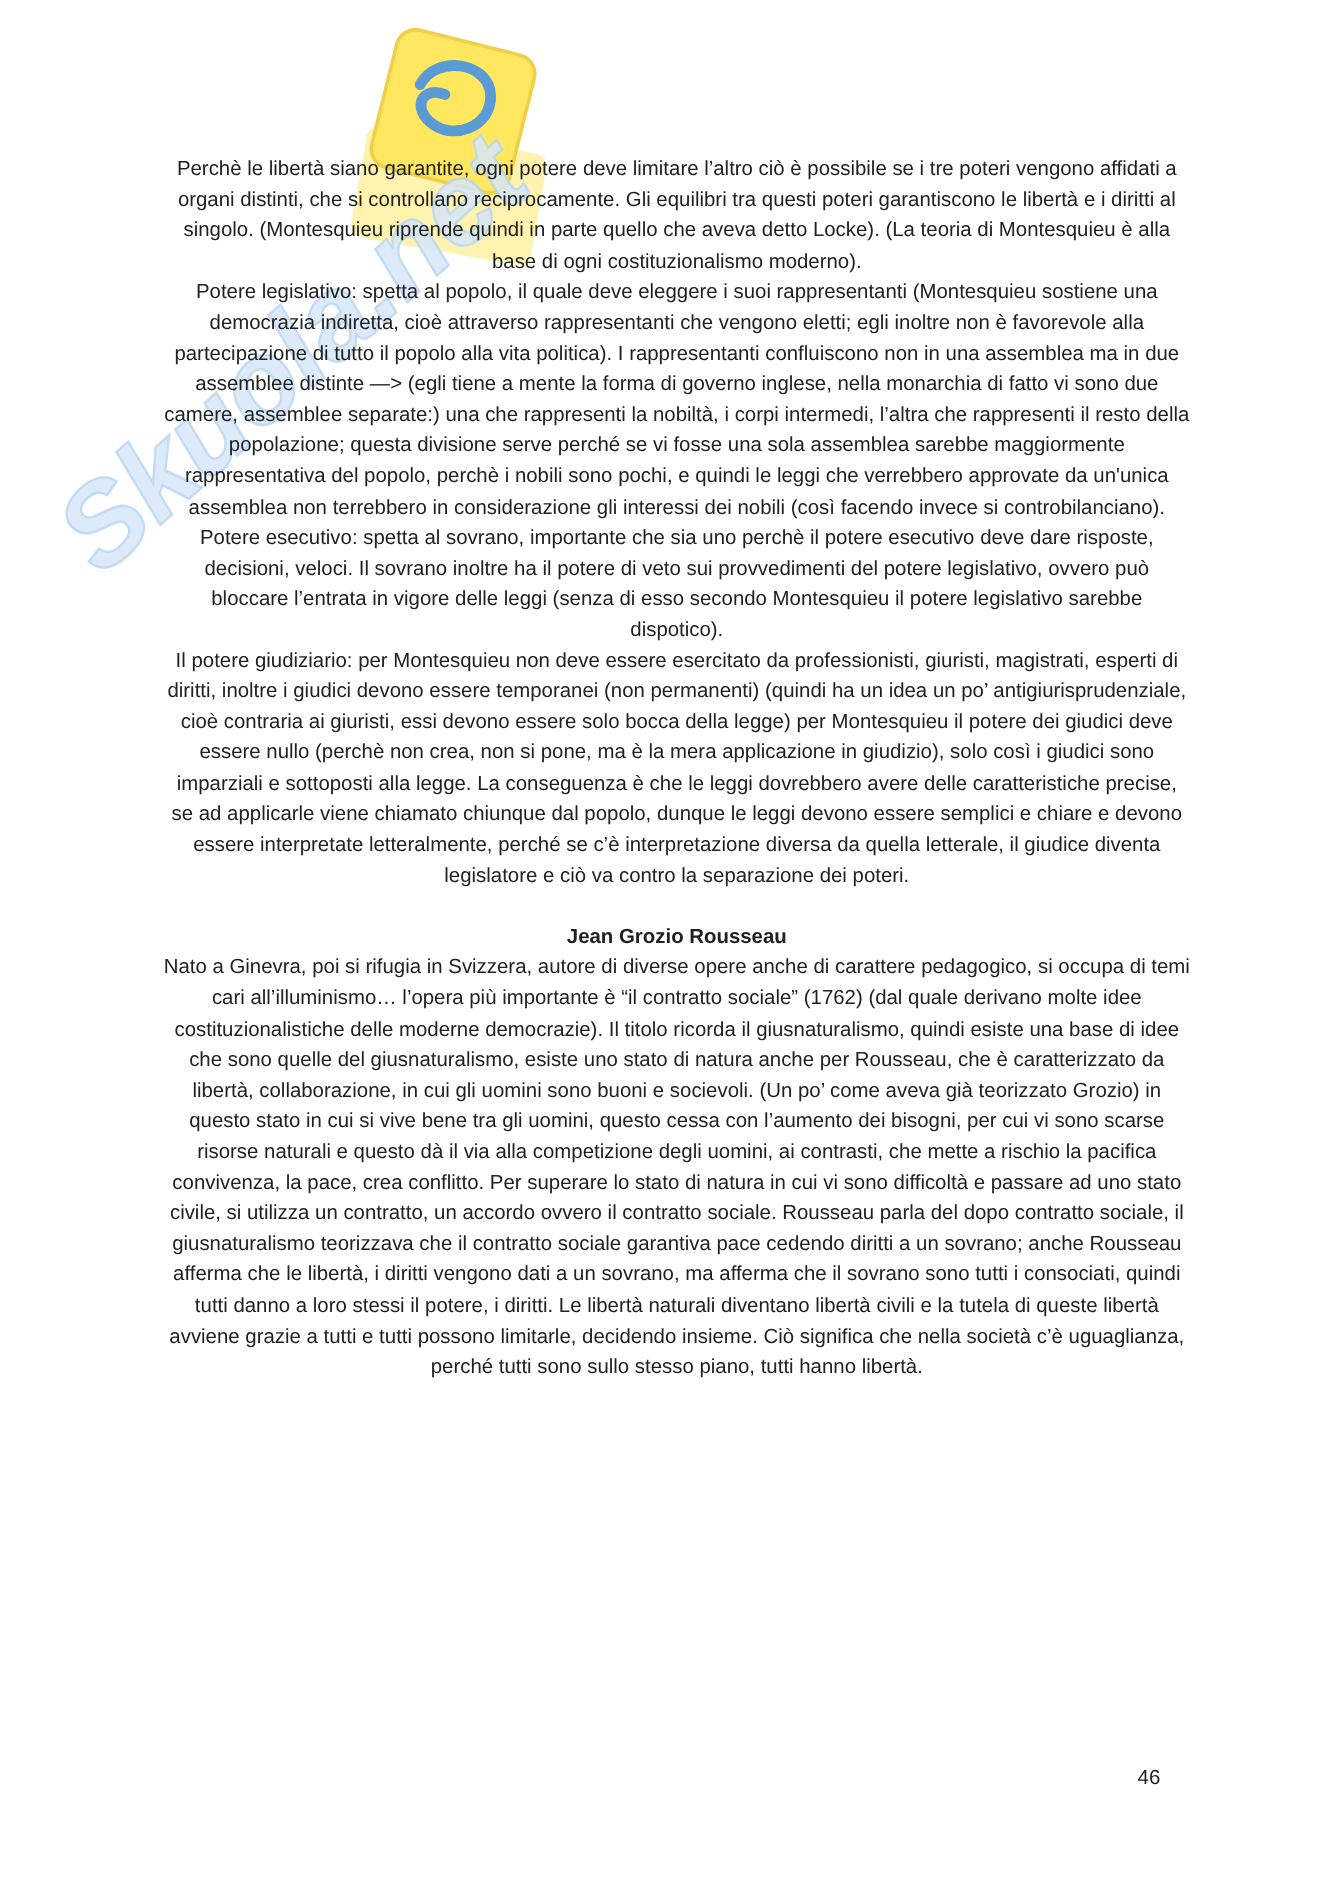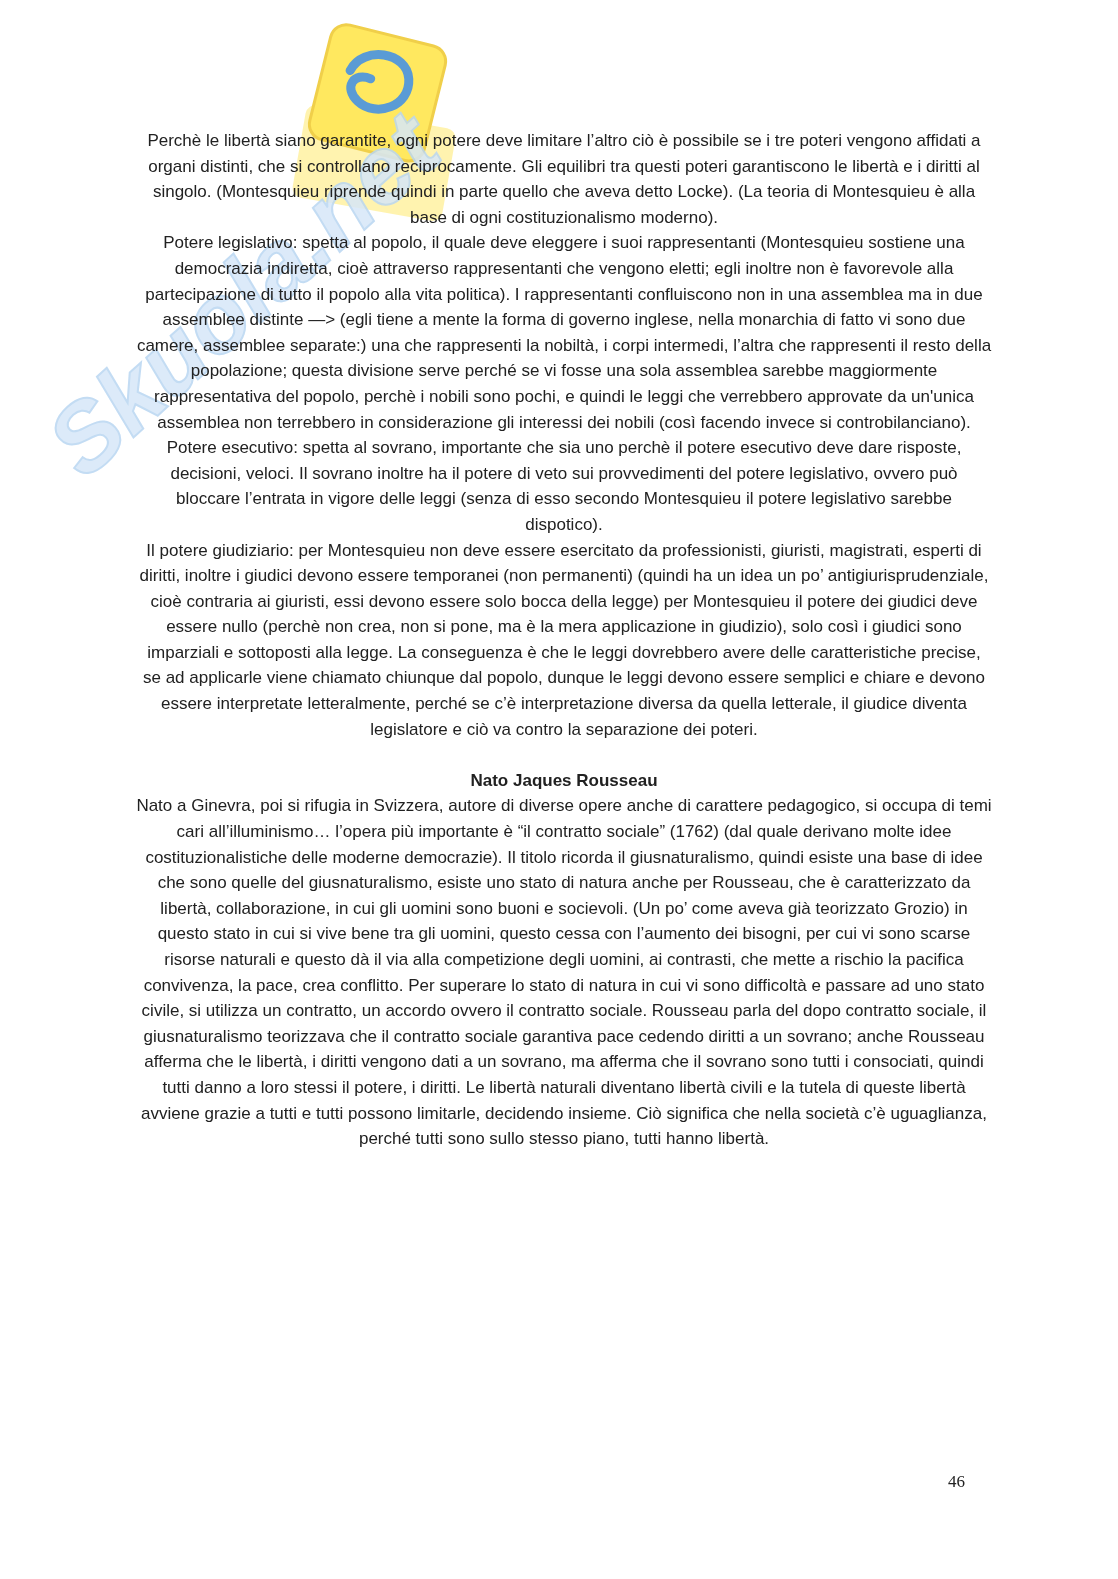--- a/index.html
+++ b/index.html
@@ -45,21 +45,20 @@
     font-weight: bold;
     color: #212121;
   }
   .page-number {
     position: absolute;
     left: 948px;
     top: 1472px;
     z-index: 1;
     font-size: 17px;
     color: #212121;
-    font-family: Liberation Serif, serif;
   }
 </style>
 </head>
 <body>
 
 <div class="page">
 
   <svg class="watermark" viewBox="0 0 560 520" width="560" height="520" aria-hidden="true">
 
     <rect x="298" y="116" width="152" height="94" rx="10" fill="#ffe85f" opacity="0.5" transform="rotate(10 374 163)"></rect>
@@ -72,19 +71,19 @@
     <g transform="translate(255 285) rotate(-42)" opacity="0.85">
       <text x="-258" y="32" font-family="Liberation Sans, sans-serif" font-size="96" font-weight="bold" font-style="italic" fill="#d6e7f8" stroke="#b9d6f2" stroke-width="2">Skuola.net</text>
     </g>
   </svg>
 
   <div class="content">
     <p>Perchè le libertà siano garantite, ogni potere deve limitare l’altro ciò è possibile se i tre poteri vengono affidati a organi distinti, che si controllano reciprocamente. Gli equilibri tra questi poteri garantiscono le libertà e i diritti al singolo. (Montesquieu riprende quindi in parte quello che aveva detto Locke). (La teoria di Montesquieu è alla base di ogni costituzionalismo moderno).</p>
     <p>Potere legislativo: spetta al popolo, il quale deve eleggere i suoi rappresentanti (Montesquieu sostiene una democrazia indiretta, cioè attraverso rappresentanti che vengono eletti; egli inoltre non è favorevole alla partecipazione di tutto il popolo alla vita politica). I rappresentanti confluiscono non in una assemblea ma in due assemblee distinte —&gt; (egli tiene a mente la forma di governo inglese, nella monarchia di fatto vi sono due camere, assemblee separate:) una che rappresenti la nobiltà, i corpi intermedi, l’altra che rappresenti il resto della popolazione; questa divisione serve perché se vi fosse una sola assemblea sarebbe maggiormente rappresentativa del popolo, perchè i nobili sono pochi, e quindi le leggi che verrebbero approvate da un'unica assemblea non terrebbero in considerazione gli interessi dei nobili (così facendo invece si controbilanciano).</p>
     <p>Potere esecutivo: spetta al sovrano, importante che sia uno perchè il potere esecutivo deve dare risposte, decisioni, veloci. Il sovrano inoltre ha il potere di veto sui provvedimenti del potere legislativo, ovvero può bloccare l’entrata in vigore delle leggi (senza di esso secondo Montesquieu il potere legislativo sarebbe dispotico).</p>
     <p>Il potere giudiziario: per Montesquieu non deve essere esercitato da professionisti, giuristi, magistrati, esperti di diritti, inoltre i giudici devono essere temporanei (non permanenti) (quindi ha un idea un po’ antigiurisprudenziale, cioè contraria ai giuristi, essi devono essere solo bocca della legge) per Montesquieu il potere dei giudici deve essere nullo (perchè non crea, non si pone, ma è la mera applicazione in giudizio), solo così i giudici sono imparziali e sottoposti alla legge. La conseguenza è che le leggi dovrebbero avere delle caratteristiche precise, se ad applicarle viene chiamato chiunque dal popolo, dunque le leggi devono essere semplici e chiare e devono essere interpretate letteralmente, perché se c’è interpretazione diversa da quella letterale, il giudice diventa legislatore e ciò va contro la separazione dei poteri.</p>
-    <h2>Nato Jaques Rousseau</h2>
+    <h2>Jean Grozio Rousseau</h2>
     <p>Nato a Ginevra, poi si rifugia in Svizzera, autore di diverse opere anche di carattere pedagogico, si occupa di temi cari all’illuminismo… l’opera più importante è “il contratto sociale” (1762) (dal quale derivano molte idee costituzionalistiche delle moderne democrazie). Il titolo ricorda il giusnaturalismo, quindi esiste una base di idee che sono quelle del giusnaturalismo, esiste uno stato di natura anche per Rousseau, che è caratterizzato da libertà, collaborazione, in cui gli uomini sono buoni e socievoli. (Un po’ come aveva già teorizzato Grozio) in questo stato in cui si vive bene tra gli uomini, questo cessa con l’aumento dei bisogni, per cui vi sono scarse risorse naturali e questo dà il via alla competizione degli uomini, ai contrasti, che mette a rischio la pacifica convivenza, la pace, crea conflitto. Per superare lo stato di natura in cui vi sono difficoltà e passare ad uno stato civile, si utilizza un contratto, un accordo ovvero il contratto sociale. Rousseau parla del dopo contratto sociale, il giusnaturalismo teorizzava che il contratto sociale garantiva pace cedendo diritti a un sovrano; anche Rousseau afferma che le libertà, i diritti vengono dati a un sovrano, ma afferma che il sovrano sono tutti i consociati, quindi tutti danno a loro stessi il potere, i diritti. Le libertà naturali diventano libertà civili e la tutela di queste libertà avviene grazie a tutti e tutti possono limitarle, decidendo insieme. Ciò significa che nella società c’è uguaglianza, perché tutti sono sullo stesso piano, tutti hanno libertà.</p>
   </div>
 
   <div class="page-number">46</div>
 
 </div>
 
 </body></html>

